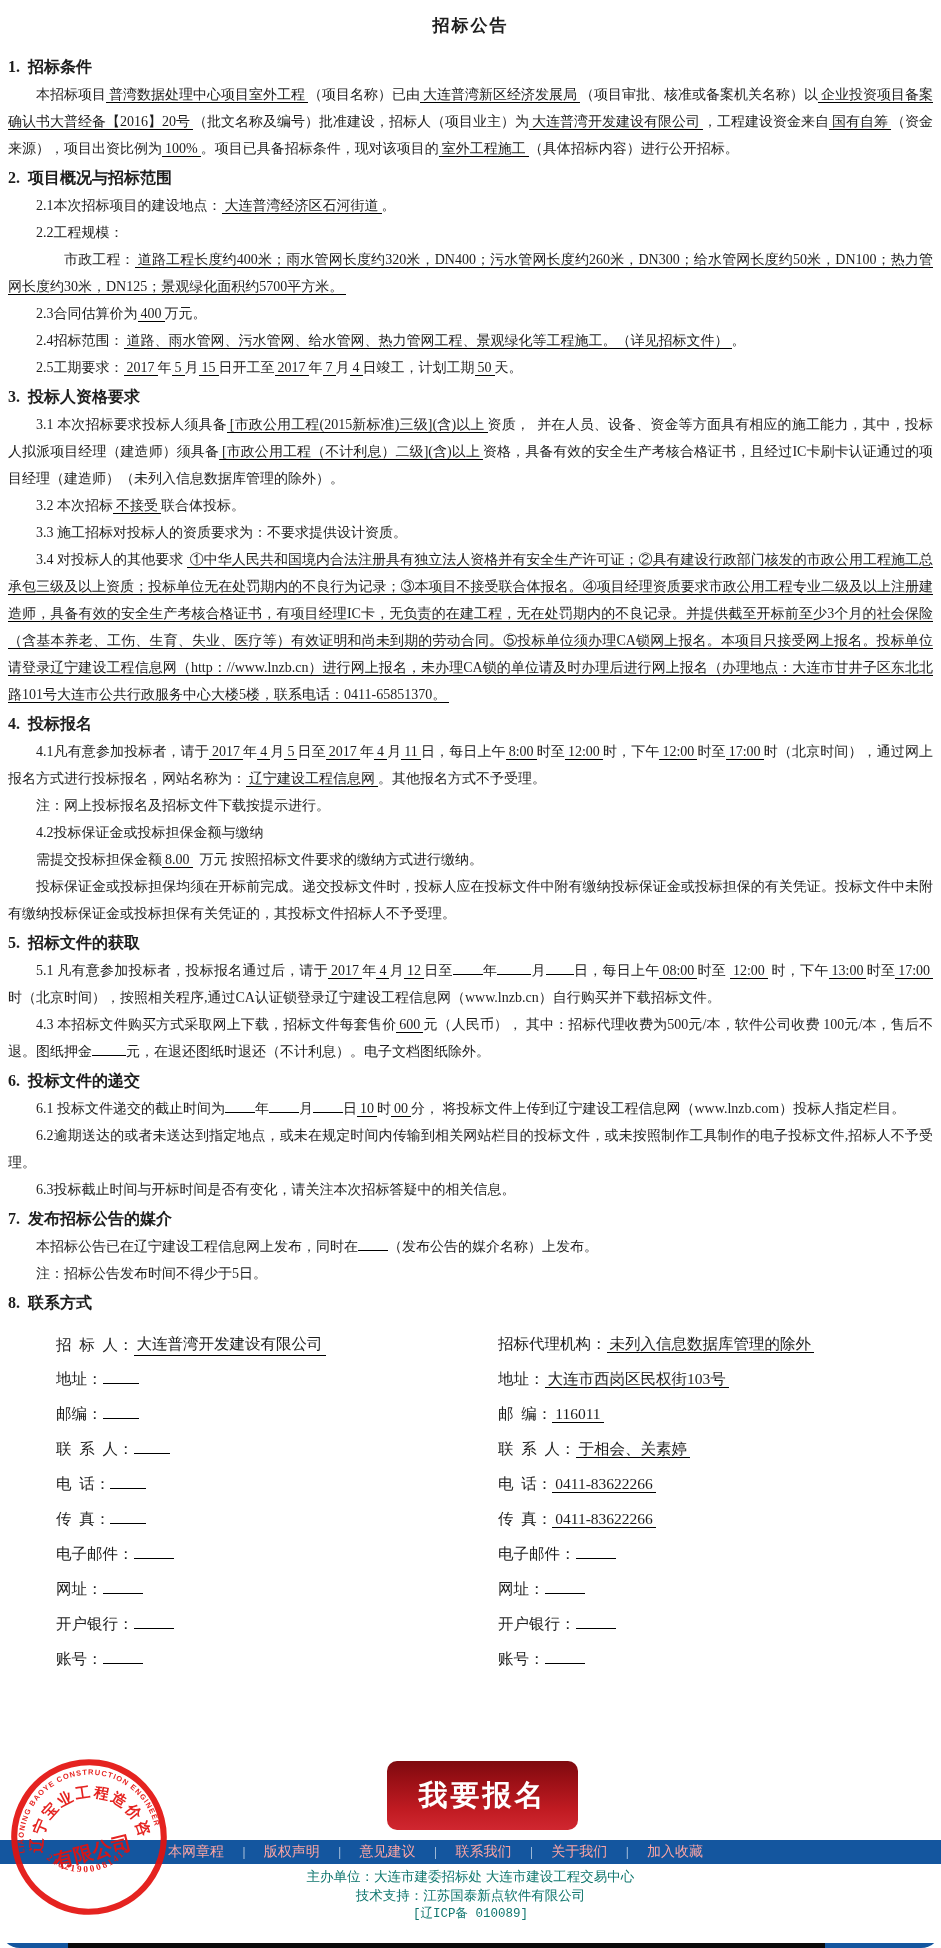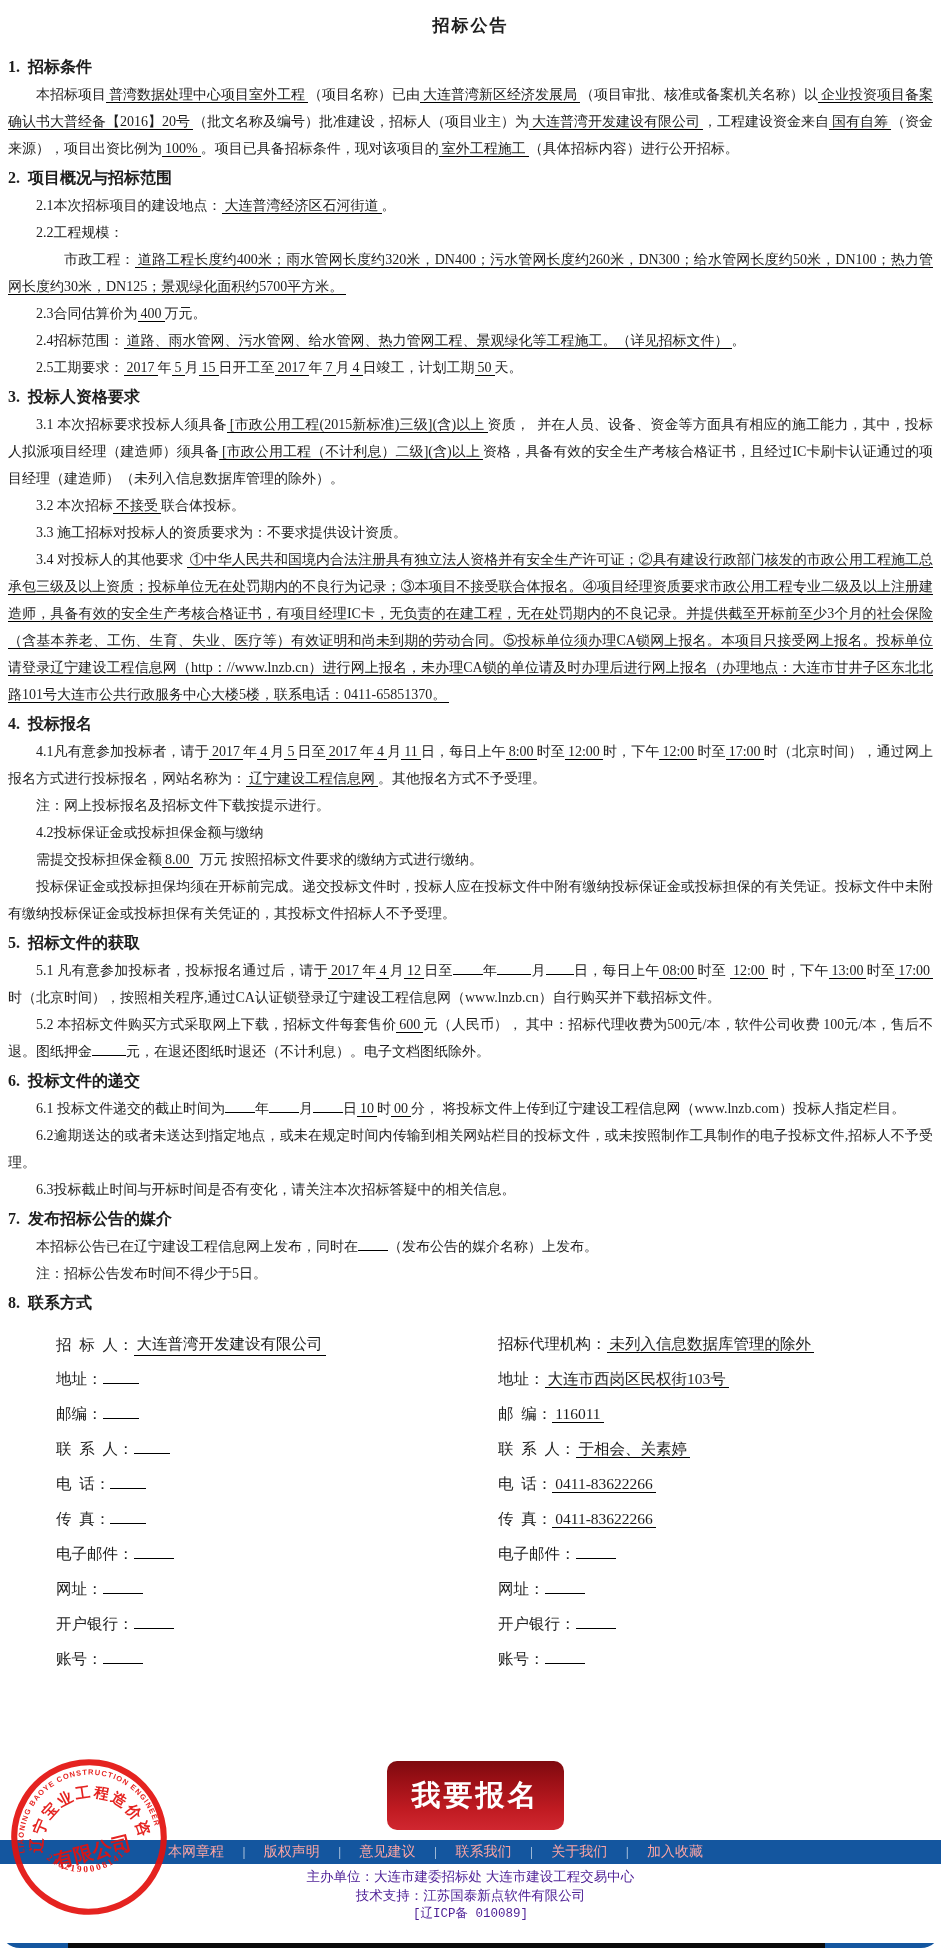--- a/index.html
+++ b/index.html
@@ -18,37 +18,37 @@
   .para.indent { text-indent:2em; }
   .para.indent2 { text-indent:4em; }
   .u { border-bottom:1px solid #000; padding:0 3px; }
   .u.blank { display:inline-block; height:15px; vertical-align:baseline; padding:0; }
   .contacts { display:grid; grid-template-columns:462px 1fr; margin-top:10px; font-size:15.5px; }
   .ccell { min-height:35px; padding-top:8px; white-space:pre-wrap; line-height:22px; }
   .ccell.contact-left { padding-left:48px; }
   .ccell.contact-right { padding-left:28px; padding-right:6px; }
   .ccell.align-end { display:flex; align-items:center; padding-bottom:4px; }
   .signup {
-    position:absolute; left:387px; top:1761px; width:177px; height:69px;
+    position:absolute; left:387px; top:1761px; width:191px; height:69px;
     border:none; border-radius:10px; cursor:pointer;
     background:linear-gradient(180deg,#7e0a0f 0%,#9c1016 30%,#c01b22 70%,#d02730 100%);
     color:#ffffff; font-family:"Liberation Sans","DejaVu Sans",sans-serif;
     font-weight:bold; font-size:29px; letter-spacing:3px; z-index:3;
   }
   .footer-bar {
     position:absolute; left:0; top:1840px; width:941px; height:24px;
     display:flex; align-items:center; justify-content:center; padding-right:70px;
     font-family:"Liberation Sans","DejaVu Sans",sans-serif; font-size:14px; z-index:1;
   }
   .flink { color:#fca5a5; text-decoration:none; margin:0 6px; cursor:pointer; }
   .sep { color:#ffffff; opacity:.75; margin:0 8px; font-size:12px; }
   .footer-meta {
     position:absolute; left:0; top:1867px; width:941px; text-align:center;
     font-family:"Liberation Sans","DejaVu Sans",sans-serif; font-size:13.5px;
-    color:#4c1d95; line-height:19px; z-index:0;
+    color:#0f766e; line-height:19px; z-index:0;
   }
   .footer-meta .icp { font-size:12.5px; font-family:"Liberation Mono","DejaVu Sans Mono",monospace; }
   .stamp { position:absolute; left:6px; top:1754px; width:166px; height:166px; z-index:4; opacity:.93; }
   .bottom-strip { position:absolute; left:0; top:1943px; width:941px; height:5px; }
 </style>
 </head>
 <body>
 
 <div class="page">
 
@@ -70,21 +70,21 @@
         <p class="para indent"><span>3.3 施工招标对投标人的资质要求为：不要求提供设计资质。</span></p>
         <p class="para indent"><span>3.4 对投标人的其他要求 </span><span class="u">①中华人民共和国境内合法注册具有独立法人资格并有安全生产许可证；②具有建设行政部门核发的市政公用工程施工总承包三级及以上资质；投标单位无在处罚期内的不良行为记录；③本项目不接受联合体报名。④项目经理资质要求市政公用工程专业二级及以上注册建造师，具备有效的安全生产考核合格证书，有项目经理IC卡，无负责的在建工程，无在处罚期内的不良记录。并提供截至开标前至少3个月的社会保险（含基本养老、工伤、生育、失业、医疗等）有效证明和尚未到期的劳动合同。⑤投标单位须办理CA锁网上报名。本项目只接受网上报名。投标单位请登录辽宁建设工程信息网（http：//www.lnzb.cn）进行网上报名，未办理CA锁的单位请及时办理后进行网上报名（办理地点：大连市甘井子区东北北路101号大连市公共行政服务中心大楼5楼，联系电话：0411-65851370。</span></p>
         <div class="sec-h">4.  投标报名</div>
         <p class="para indent"><span>4.1凡有意参加投标者，请于</span><span class="u">2017</span><span>年</span><span class="u">4</span><span>月</span><span class="u">5</span><span>日至</span><span class="u">2017</span><span>年</span><span class="u">4</span><span>月</span><span class="u">11</span><span>日，每日上午</span><span class="u">8:00</span><span>时至</span><span class="u">12:00</span><span>时，下午</span><span class="u">12:00</span><span>时至</span><span class="u">17:00</span><span>时（北京时间），通过网上报名方式进行投标报名，网站名称为：</span><span class="u">辽宁建设工程信息网</span><span>。其他报名方式不予受理。</span></p>
         <p class="para indent"><span>注：网上投标报名及招标文件下载按提示进行。</span></p>
         <p class="para indent"><span>4.2投标保证金或投标担保金额与缴纳</span></p>
         <p class="para indent"><span>需提交投标担保金额</span><span class="u">8.00</span><span>  万元 按照招标文件要求的缴纳方式进行缴纳。</span></p>
         <p class="para indent"><span>投标保证金或投标担保均须在开标前完成。递交投标文件时，投标人应在投标文件中附有缴纳投标保证金或投标担保的有关凭证。投标文件中未附有缴纳投标保证金或投标担保有关凭证的，其投标文件招标人不予受理。</span></p>
         <div class="sec-h">5.  招标文件的获取</div>
         <p class="para indent"><span>5.1 凡有意参加投标者，投标报名通过后，请于</span><span class="u">2017</span><span>年</span><span class="u">4</span><span>月</span><span class="u">12</span><span>日至</span><span class="u blank" style="width: 30px;"></span><span>年</span><span class="u blank" style="width: 34px;"></span><span>月</span><span class="u blank" style="width: 28px;"></span><span>日，每日上午</span><span class="u">08:00</span><span>时至 </span><span class="u">12:00</span><span> 时，下午</span><span class="u">13:00</span><span>时至</span><span class="u">17:00</span><span>时（北京时间），按照相关程序,通过CA认证锁登录辽宁建设工程信息网（www.lnzb.cn）自行购买并下载招标文件。</span></p>
-        <p class="para indent"><span>5.2 本招标文件购买方式采取网上下载，招标文件每套售价</span><span class="u">600</span><span>元（人民币）， 其中：招标代理收费为500元/本，软件公司收费 100元/本，售后不退。图纸押金</span><span class="u blank" style="width: 34px;"></span><span>元，在退还图纸时退还（不计利息）。电子文档图纸除外。</span></p>
+        <p class="para indent"><span>4.3 本招标文件购买方式采取网上下载，招标文件每套售价</span><span class="u">600</span><span>元（人民币）， 其中：招标代理收费为500元/本，软件公司收费 100元/本，售后不退。图纸押金</span><span class="u blank" style="width: 34px;"></span><span>元，在退还图纸时退还（不计利息）。电子文档图纸除外。</span></p>
         <div class="sec-h">6.  投标文件的递交</div>
         <p class="para indent"><span>6.1 投标文件递交的截止时间为</span><span class="u blank" style="width: 30px;"></span><span>年</span><span class="u blank" style="width: 30px;"></span><span>月</span><span class="u blank" style="width: 30px;"></span><span>日</span><span class="u">10</span><span>时</span><span class="u">00</span><span>分， 将投标文件上传到辽宁建设工程信息网（www.lnzb.com）投标人指定栏目。</span></p>
         <p class="para indent"><span>6.2逾期送达的或者未送达到指定地点，或未在规定时间内传输到相关网站栏目的投标文件，或未按照制作工具制作的电子投标文件,招标人不予受理。</span></p>
         <p class="para indent"><span>6.3投标截止时间与开标时间是否有变化，请关注本次招标答疑中的相关信息。</span></p>
         <div class="sec-h">7.  发布招标公告的媒介</div>
         <p class="para indent"><span>本招标公告已在辽宁建设工程信息网上发布，同时在</span><span class="u blank" style="width: 30px;"></span><span>（发布公告的媒介名称）上发布。</span></p>
         <p class="para indent"><span>注：招标公告发布时间不得少于5日。</span></p>
         <div class="sec-h">8.  联系方式</div>
       </div>
     <div class="contacts">

